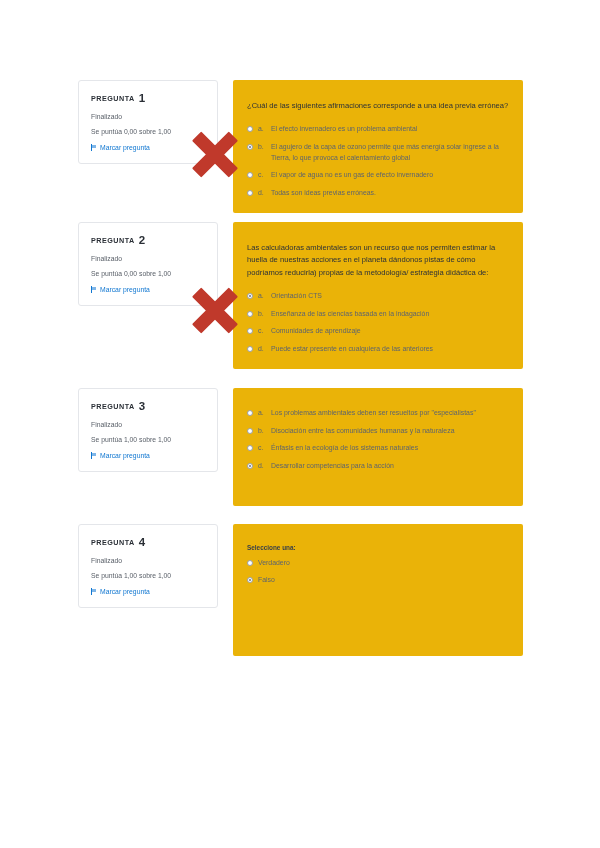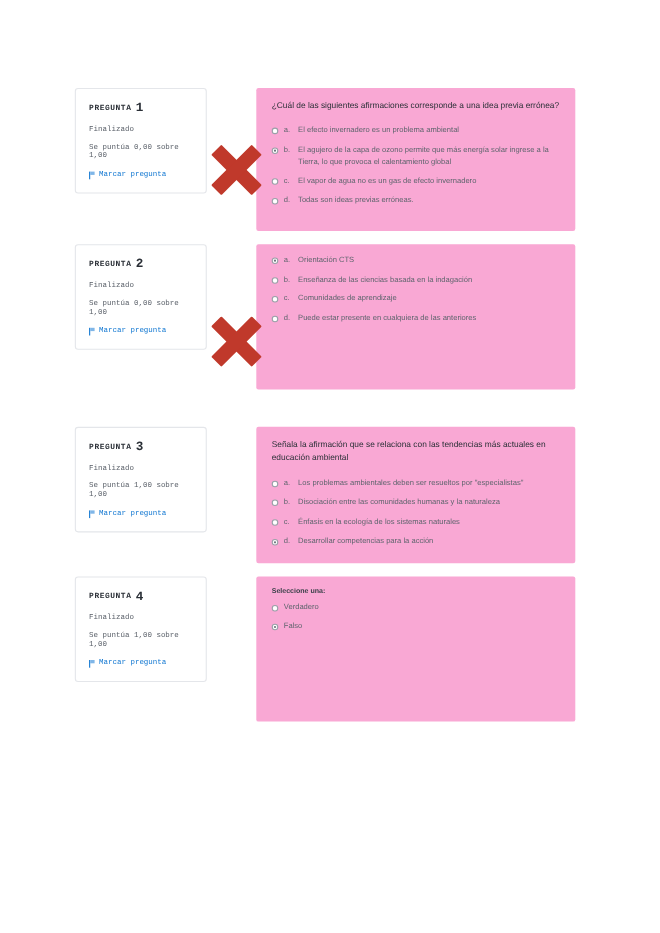--- a/index.html
+++ b/index.html
@@ -21,28 +21,27 @@
 
   
   .qblock {
     position: absolute;
     left: 0;
     width: 600px;
   }
 
   .info-card {
     position: absolute;
-    left: 68px;
+    left: 78px;
     top: 0;
-    width: 120px;
+    width: 140px;
     background: #ffffff;
     border: 1px solid #e4e6ea;
     border-radius: 3px;
     padding: 11px 12px 12px 12px;
-    font-family: Liberation Mono, monospace;
   }
 
   .info-head {
     font-size: 7.2px;
     letter-spacing: 0.5px;
     font-weight: bold;
     color: #2a2f36;
     text-transform: uppercase;
     margin-bottom: 9px;
     white-space: nowrap;
@@ -95,23 +94,23 @@
     width: 4px; height: 3px;
     background: #7fb6e8;
   }
 
   
   .qpanel {
     position: absolute;
     left: 233px;
     top: 0;
     width: 290px;
-    background: #f9a8d4;
+    background: #eab308;
     border-radius: 2px;
-    padding: 10px 14px 14px 14px;
+    padding: 20px 14px 14px 14px;
   }
 
   .qtext {
     font-size: 7.6px;
     line-height: 1.62;
     color: #2c3138;
     margin-bottom: 12px;
   }
 
   .select-one {
@@ -236,20 +235,21 @@
         <div class="info-card">
           <div class="info-head"><span>PREGUNTA</span><span class="qnum">2</span></div>
           <div class="info-state">Finalizado</div>
           <div class="info-grade">Se puntúa 0,00 sobre 1,00</div>
           <div class="flag-link">
             <span class="flag-icon"></span>
             <span>Marcar pregunta</span>
           </div>
         </div>
         <div class="qpanel" style="min-height: 132px;">
+          <div class="qtext">Las calculadoras ambientales son un recurso que nos permiten estimar la huella de nuestras acciones en el planeta dándonos pistas de cómo podríamos reducirla) propias de la metodología/ estrategia didáctica de:</div>
           <div class="options">
             <label class="option">
               <span class="radio checked"></span>
               <span class="opt-letter">a.</span>
               <span class="opt-text">Orientación CTS</span>
             </label>
             <label class="option">
               <span class="radio"></span>
               <span class="opt-letter">b.</span>
               <span class="opt-text">Enseñanza de las ciencias basada en la indagación</span>
@@ -275,21 +275,20 @@
         <div class="info-card">
           <div class="info-head"><span>PREGUNTA</span><span class="qnum">3</span></div>
           <div class="info-state">Finalizado</div>
           <div class="info-grade">Se puntúa 1,00 sobre 1,00</div>
           <div class="flag-link">
             <span class="flag-icon"></span>
             <span>Marcar pregunta</span>
           </div>
         </div>
         <div class="qpanel" style="min-height: 118px;">
-          <div class="qtext">Señala la afirmación que se relaciona con las tendencias más actuales en educación ambiental</div>
           <div class="options">
             <label class="option">
               <span class="radio"></span>
               <span class="opt-letter">a.</span>
               <span class="opt-text">Los problemas ambientales deben ser resueltos por "especialistas"</span>
             </label>
             <label class="option">
               <span class="radio"></span>
               <span class="opt-letter">b.</span>
               <span class="opt-text">Disociación entre las comunidades humanas y la naturaleza</span>

